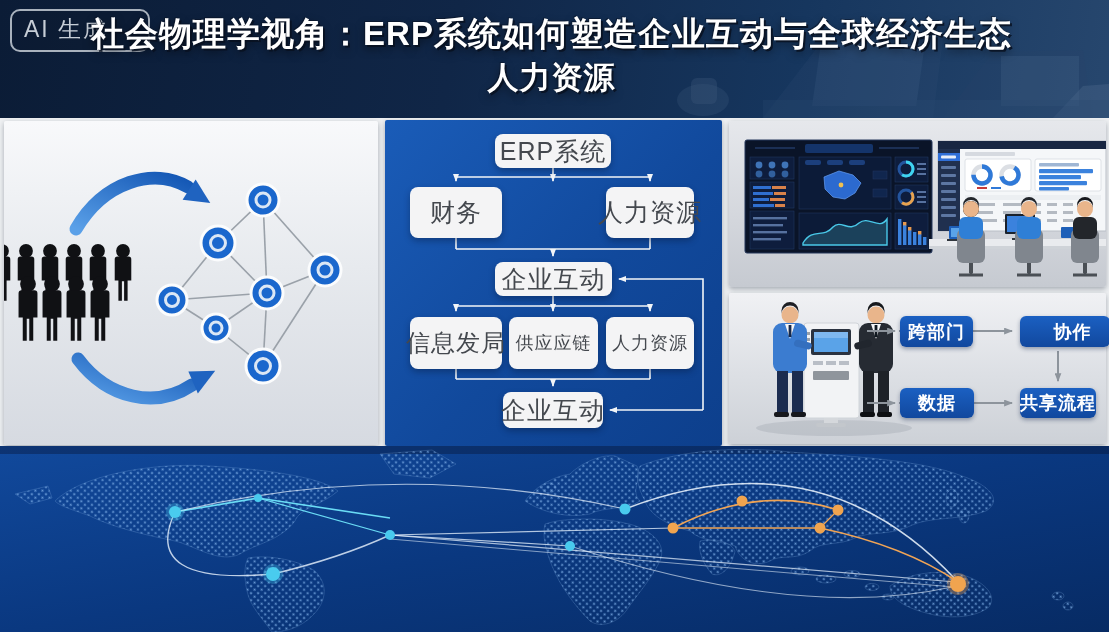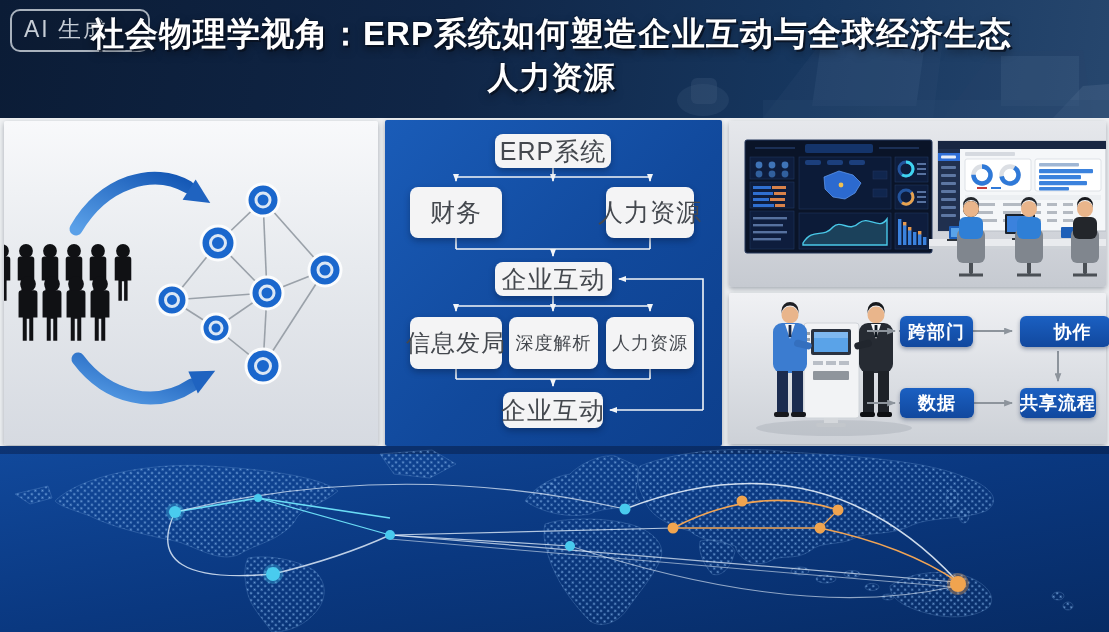--- a/index.html
+++ b/index.html
@@ -198,21 +198,21 @@
         <path d="M168,259 V266" marker-end="url(#aw)"></path>
         <path d="M318,290 V159 H234" marker-end="url(#aw)"></path>
         <path d="M318,290 H225" marker-end="url(#aw)"></path>
       </g>
     </svg>
     <div class="fbox" style="left:110px;top:14px;width:116px;height:34px;">ERP系统</div>
     <div class="fbox" style="left:25px;top:67px;width:92px;height:51px;">财务</div>
     <div class="fbox" style="left:221px;top:67px;width:88px;height:51px;">人力资源</div>
     <div class="fbox" style="left:110px;top:142px;width:117px;height:34px;">企业互动</div>
     <div class="fbox" style="left:25px;top:197px;width:92px;height:52px;font-size:24px;">信息发局</div>
-    <div class="fbox" style="left:124px;top:197px;width:89px;height:52px;font-size:18px;">深度解析</div>
+    <div class="fbox" style="left:124px;top:197px;width:89px;height:52px;font-size:18px;">供应应链</div>
     <div class="fbox" style="left:221px;top:197px;width:88px;height:52px;font-size:18px;">人力资源</div>
     <div class="fbox" style="left:118px;top:272px;width:100px;height:36px;">企业互动</div>
   </div>
 
   <div class="panel panel-dash">
     <svg class="psvg" width="377" height="166" viewBox="0 0 377 166">
 
       <g>
         <rect x="16" y="19" width="187" height="113" rx="2" fill="#0a1428" stroke="#24365a"></rect>
         <rect x="76" y="23" width="68" height="9" rx="2" fill="#14346a"></rect>

